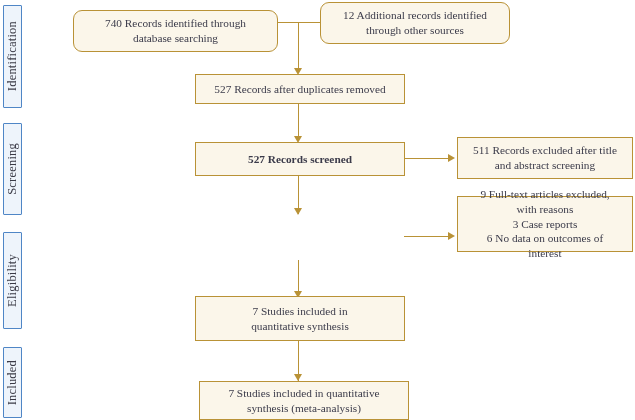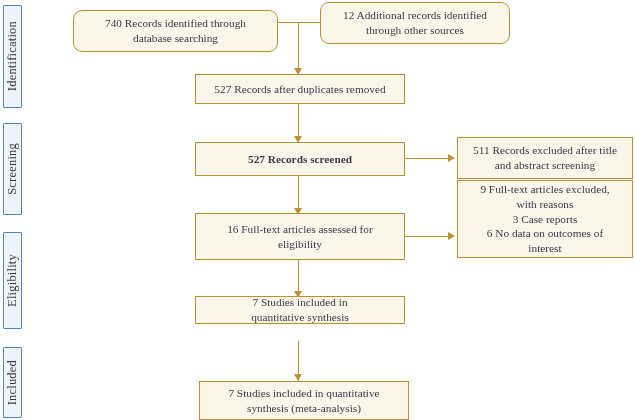--- a/index.html
+++ b/index.html
@@ -144,34 +144,30 @@
 
   <div class="flow-box" style="left:195px; top:142px; width:210px; height:34px;font-weight:bold;">
     <span class="box-text">527 Records screened</span>
   </div>
 
   <div class="flow-box" style="left:457px; top:137px; width:176px; height:42px;">
     <span class="box-text">511 Records excluded after title
 and abstract screening</span>
   </div>
 
-  <div class="flow-box" style="left:195px; top:213px; width:210px; height:47px;">
-    <span class="box-text">16 Full-text articles assessed for
-eligibility</span>
-  </div>
 
-  <div class="flow-box" style="left:457px; top:180px; width:176px; height:78px;">
+  <div class="flow-box" style="left:457px; top:196px; width:176px; height:56px;">
     <span class="box-text">9 Full-text articles excluded,
 with reasons
 3 Case reports
 6 No data on outcomes of
 interest</span>
   </div>
 
-  <div class="flow-box" style="left:195px; top:296px; width:210px; height:28px;">
+  <div class="flow-box" style="left:195px; top:296px; width:210px; height:45px;">
     <span class="box-text">7 Studies included in
 quantitative synthesis</span>
   </div>
 
   <div class="flow-box" style="left:199px; top:381px; width:210px; height:39px;">
     <span class="box-text">7 Studies included in quantitative
 synthesis (meta-analysis)</span>
   </div>
 
 </div>

